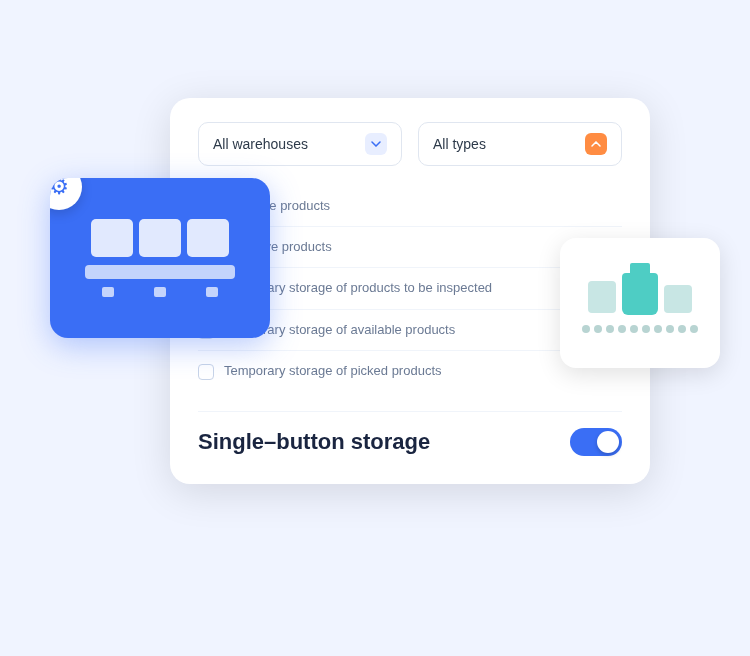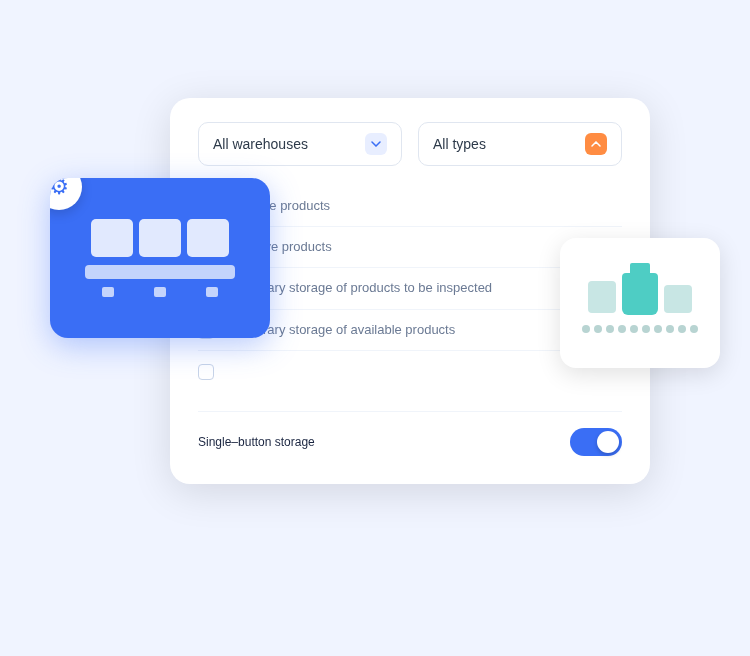--- a/index.html
+++ b/index.html
@@ -131,22 +131,22 @@
     .toggle-row {
       display: flex;
       align-items: center;
       justify-content: space-between;
       margin-top: 20px;
       padding-top: 16px;
       border-top: 1px solid #f0f4fa;
     }
 
     .toggle-label {
-      font-size: 12px;
-      font-weight: 400;
+      font-size: 22px;
+      font-weight: 700;
       color: #1a2540;
     }
 
     .toggle-switch {
       width: 52px;
       height: 28px;
       background: #3a6ef5;
       border-radius: 14px;
       position: relative;
       cursor: pointer;
@@ -436,20 +436,21 @@
         <div class="checkbox-item">
           <div class="checkbox-box"></div>
           <span class="checkbox-text">Temporary storage of products to be inspected</span>
         </div>
         <div class="checkbox-item">
           <div class="checkbox-box"></div>
           <span class="checkbox-text">Temporary storage of available products</span>
         </div>
         <div class="checkbox-item">
           <div class="checkbox-box"></div>
+          <span class="checkbox-text">Temporary storage of picked products</span>
         </div>
       </div>
 
     <div class="toggle-row">
       <span class="toggle-label">Single–button storage</span>
       <div class="toggle-switch">
         <div class="toggle-knob"></div>
       </div>
     </div>
   </div>

